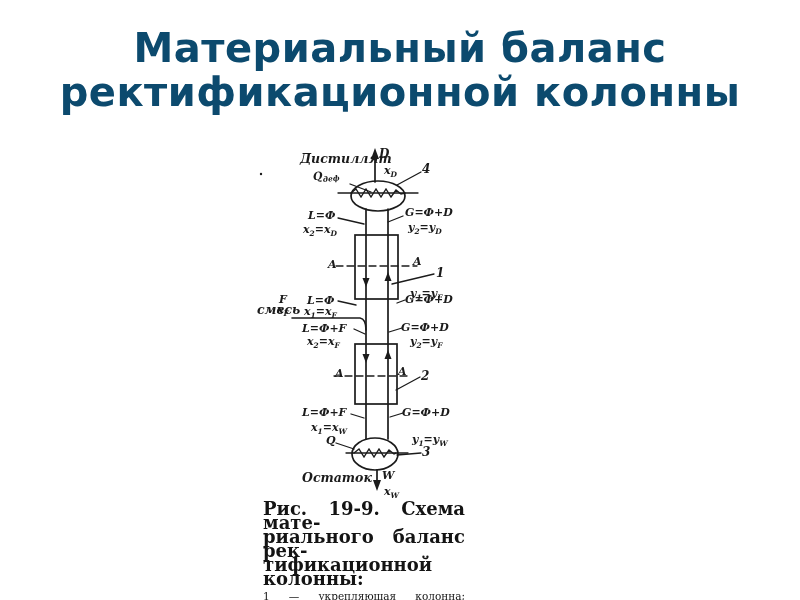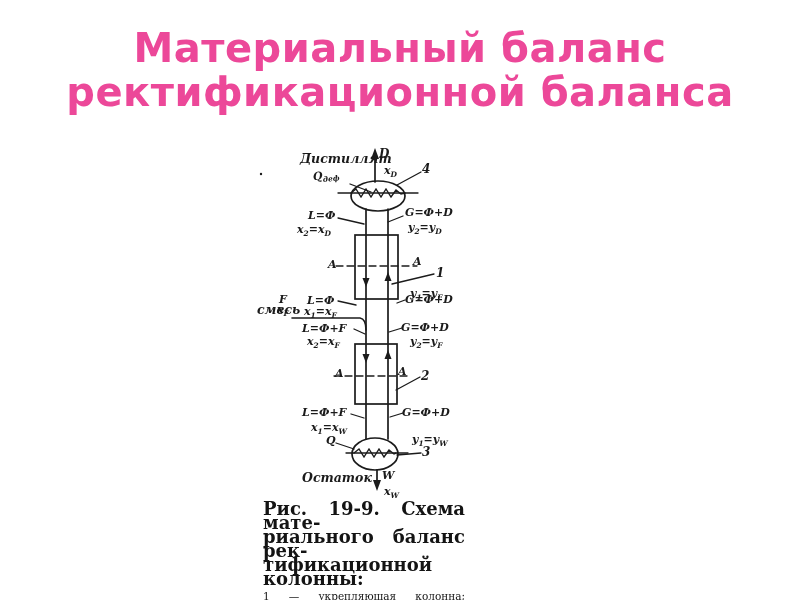--- a/index.html
+++ b/index.html
@@ -1,20 +1,20 @@
 <!DOCTYPE html>
 <html><head>
 <meta charset="utf-8">
 <style>
   html,body{margin:0;padding:0;background:#fff;}
   .slide{position:relative;width:800px;height:600px;background:#ffffff;overflow:hidden;
          font-family:"DejaVu Serif",serif;color:#161616;}
   .title{position:absolute;top:26px;left:0;right:0;text-align:center;
          font-family:"DejaVu Sans",sans-serif;font-weight:bold;
-         font-size:40px;line-height:44px;color:#ec4899;letter-spacing:.5px;}
+         font-size:40px;line-height:44px;color:#0c4a6e;letter-spacing:.5px;}
   .figure{position:absolute;left:250px;top:130px;width:300px;height:460px;margin-top:16px;}
   .figure svg{position:absolute;left:0;top:0;}
   .lbl{position:absolute;white-space:nowrap;color:#1b1b1b;
        font-family:"DejaVu Serif",serif;font-style:italic;font-weight:bold;}
   .eq{font-size:11px;line-height:12px;}
   .big{font-size:12.5px;line-height:13px;}
   .num{font-size:12px;line-height:12px;}
   .lbl sub{font-size:.68em;vertical-align:-.35em;line-height:0;}
   .caption{position:absolute;left:13px;top:356px;width:202px;color:#141414;}
   .cap-line{font-size:18px;line-height:14px;font-weight:bold;
@@ -24,21 +24,21 @@
             text-align:justify;text-align-last:justify;}
   .leg-line.center{text-align:center;text-align-last:center;}
 </style>
 </head>
 <body>
 
 <div class="slide">
 
   <div class="title">
     <div>Материальный баланс</div>
-    <div>ректификационной баланса</div>
+    <div>ректификационной колонны</div>
   </div>
 
   <div class="figure">
 
     <svg width="300" height="352" viewBox="0 0 300 352" fill="none" stroke="#1b1b1b" stroke-width="1.7" stroke-linecap="round">
 
       <circle cx="11" cy="28" r="1.2" fill="#1b1b1b" stroke="none"></circle>
 
       <g>
         <line x1="125" y1="36" x2="125" y2="9"></line>
@@ -97,21 +97,21 @@
       </g>
     </svg>
 
     <div class="lbl big" style="left:50px;top:6px">Дистиллят</div>
     <div class="lbl num" style="left:129px;top:2px">D</div>
     <div class="lbl eq" style="left:134px;top:19px">x<sub>D</sub></div>
     <div class="lbl num" style="left:172px;top:17px">4</div>
     <div class="lbl eq" style="left:63px;top:24px;transform:rotate(-5deg)">Q<sub>деф</sub></div>
 
     <div class="lbl eq" style="left:58px;top:64px">L=Ф</div>
-    <div class="lbl eq" style="left:47px;top:78px">x<sub>2</sub>=x<sub>D</sub></div>
+    <div class="lbl eq" style="left:53px;top:78px">x<sub>2</sub>=x<sub>D</sub></div>
     <div class="lbl eq" style="left:155px;top:61px">G=Ф+D</div>
     <div class="lbl eq" style="left:158px;top:76px">y<sub>2</sub>=y<sub>D</sub></div>
 
     <div class="lbl eq" style="left:78px;top:113px">A</div>
     <div class="lbl eq" style="left:163px;top:110px">A</div>
     <div class="lbl num" style="left:186px;top:121px">1</div>
 
     <div class="lbl eq" style="left:29px;top:148px">F</div>
     <div class="lbl eq" style="left:57px;top:149px">L=Ф</div>
     <div class="lbl eq" style="left:155px;top:148px">G=Ф+D</div>

